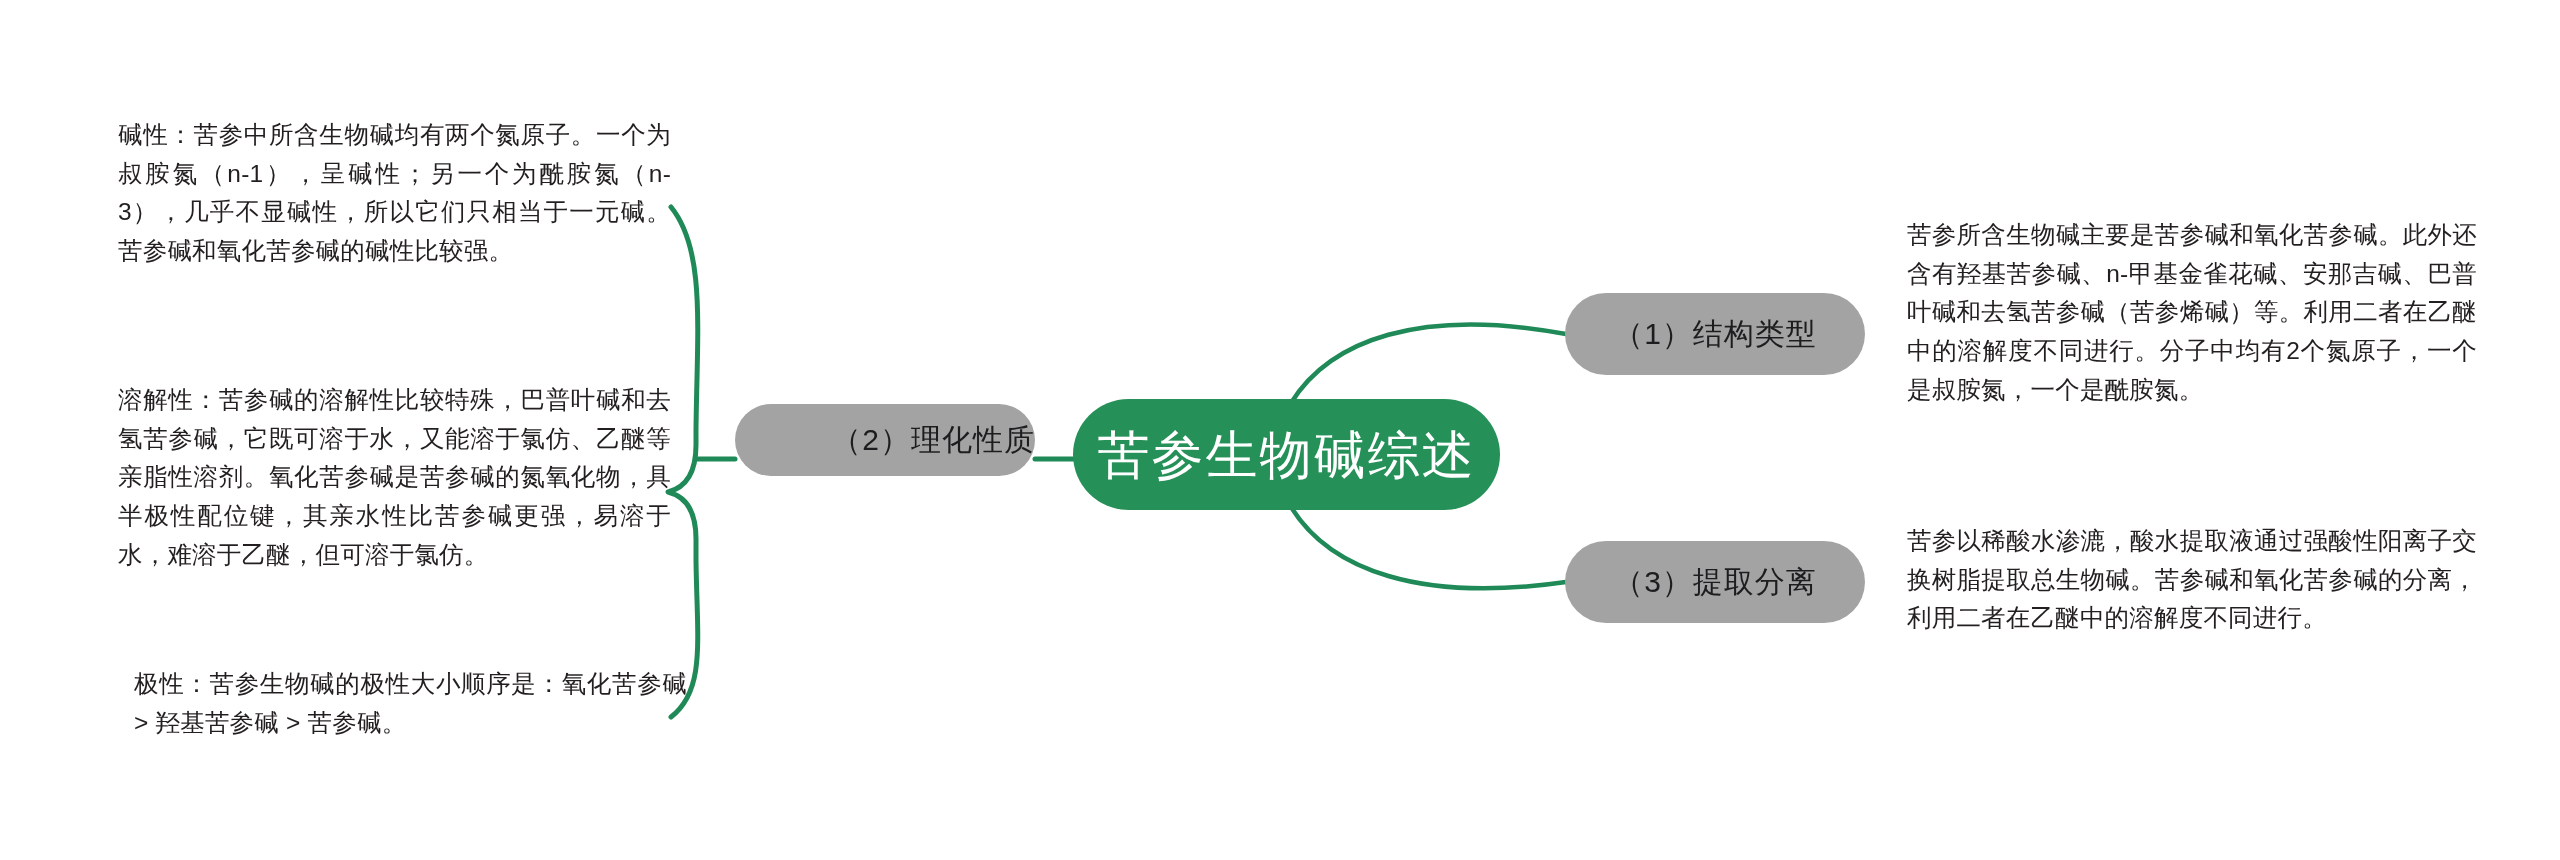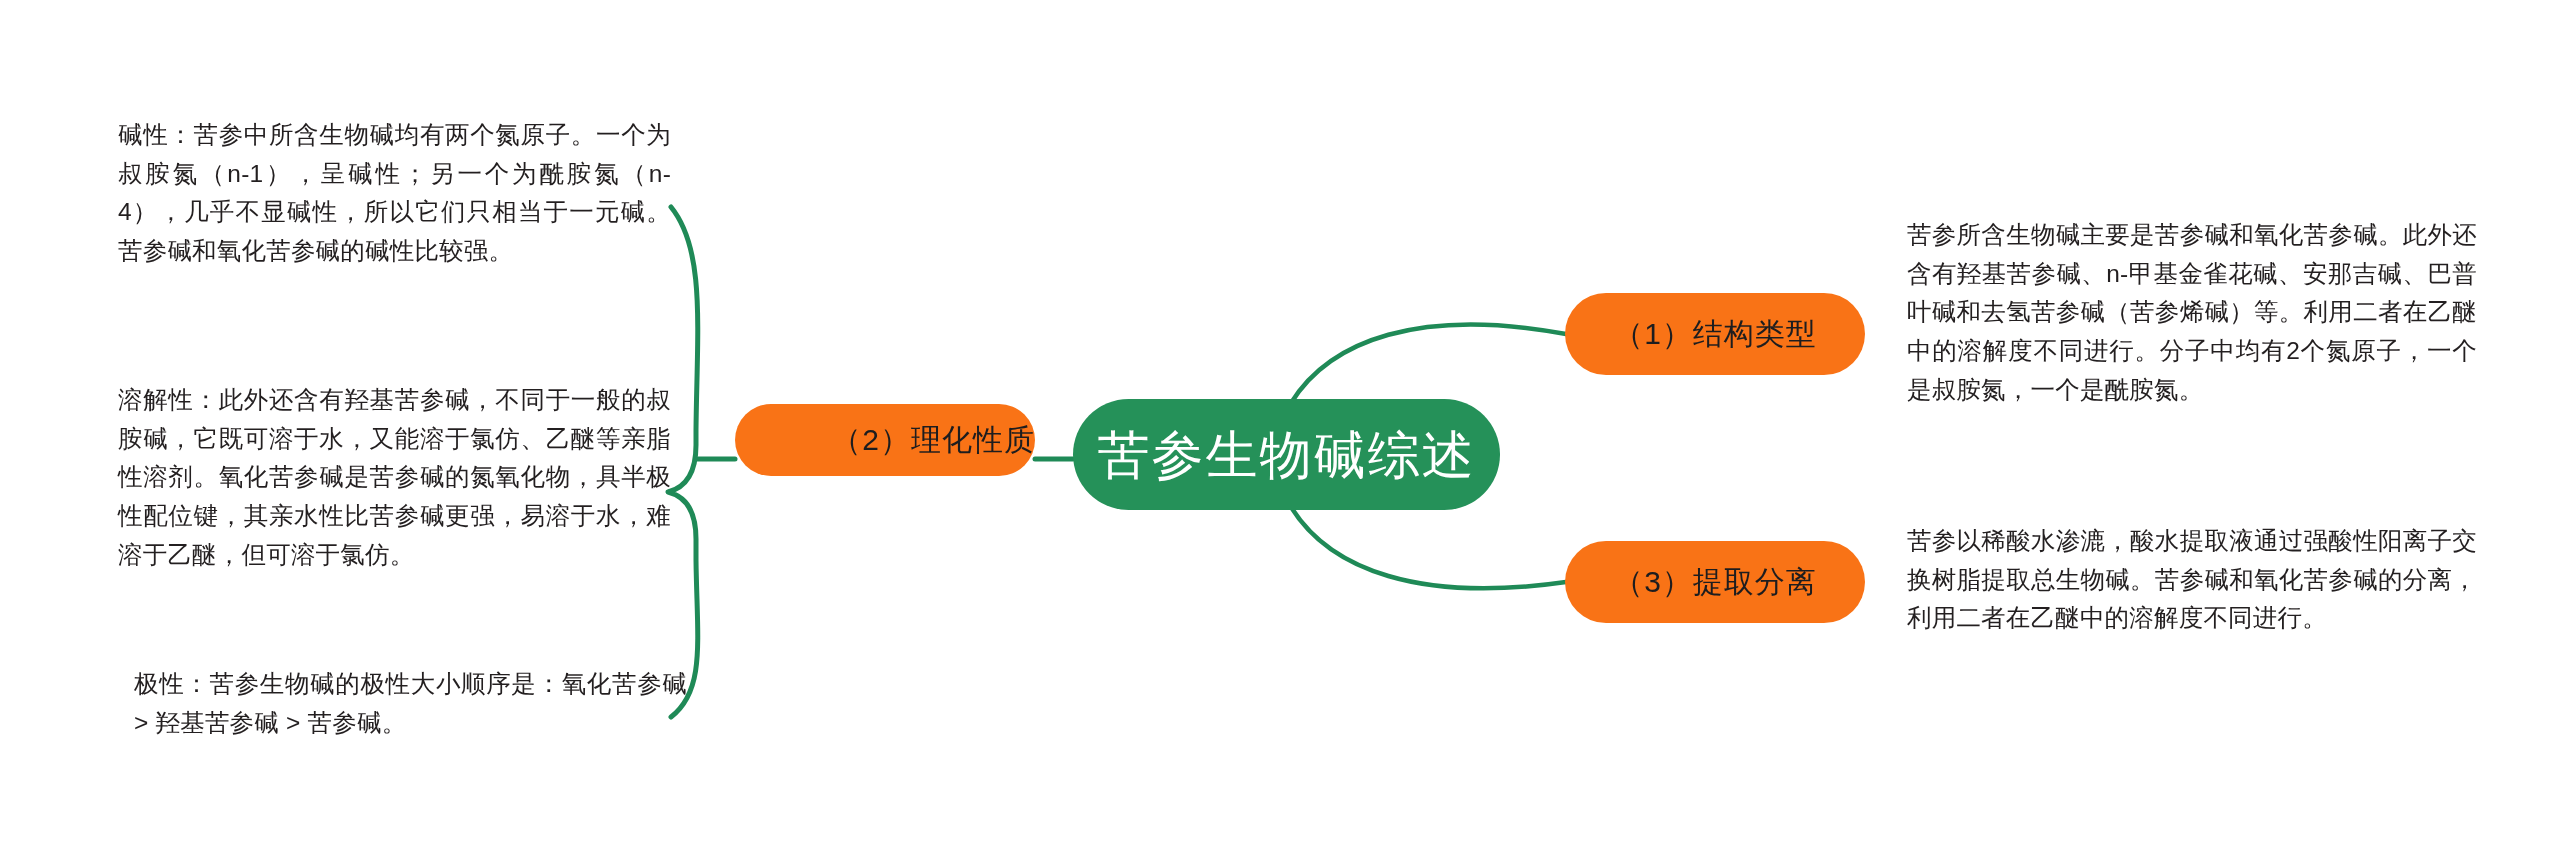--- a/index.html
+++ b/index.html
@@ -45,21 +45,21 @@
     font-size: 52px;
     letter-spacing: 2px;
     line-height: 1;
     white-space: nowrap;
     font-weight: 400;
   }
 
   
   .branch-node {
     position: absolute;
-    background: #f97316;
+    background: #a3a3a3;
     border-radius: 44px;
     display: flex;
     align-items: center;
     justify-content: center;
     box-sizing: border-box;
   }
   .branch-node .branch-label {
     color: #1d1d1f;
     font-size: 30px;
     letter-spacing: 1px;
@@ -136,23 +136,23 @@
   </div>
 
   <div id="node-extraction" class="branch-node">
     <span class="branch-label">（3）提取分离</span>
   </div>
 
   <div id="node-properties" class="branch-node">
     <span class="branch-label">（2）理化性质</span>
   </div>
 
-  <div id="leaf-basicity" class="leaf-text">碱性：苦参中所含生物碱均有两个氮原子。一个为叔胺氮（n-1），呈碱性；另一个为酰胺氮（n-4），几乎不显碱性，所以它们只相当于一元碱。苦参碱和氧化苦参碱的碱性比较强。</div>
+  <div id="leaf-basicity" class="leaf-text">碱性：苦参中所含生物碱均有两个氮原子。一个为叔胺氮（n-1），呈碱性；另一个为酰胺氮（n-3），几乎不显碱性，所以它们只相当于一元碱。苦参碱和氧化苦参碱的碱性比较强。</div>
 
-  <div id="leaf-solubility" class="leaf-text">溶解性：此外还含有羟基苦参碱，不同于一般的叔胺碱，它既可溶于水，又能溶于氯仿、乙醚等亲脂性溶剂。氧化苦参碱是苦参碱的氮氧化物，具半极性配位键，其亲水性比苦参碱更强，易溶于水，难溶于乙醚，但可溶于氯仿。</div>
+  <div id="leaf-solubility" class="leaf-text">溶解性：苦参碱的溶解性比较特殊，巴普叶碱和去氢苦参碱，它既可溶于水，又能溶于氯仿、乙醚等亲脂性溶剂。氧化苦参碱是苦参碱的氮氧化物，具半极性配位键，其亲水性比苦参碱更强，易溶于水，难溶于乙醚，但可溶于氯仿。</div>
 
   <div id="leaf-polarity" class="leaf-text">极性：苦参生物碱的极性大小顺序是：氧化苦参碱 &gt; 羟基苦参碱 &gt; 苦参碱。</div>
 
   <div id="leaf-composition" class="leaf-text">苦参所含生物碱主要是苦参碱和氧化苦参碱。此外还含有羟基苦参碱、n-甲基金雀花碱、安那吉碱、巴普叶碱和去氢苦参碱（苦参烯碱）等。利用二者在乙醚中的溶解度不同进行。分子中均有2个氮原子，一个是叔胺氮，一个是酰胺氮。</div>
 
   <div id="leaf-separation" class="leaf-text">苦参以稀酸水渗漉，酸水提取液通过强酸性阳离子交换树脂提取总生物碱。苦参碱和氧化苦参碱的分离，利用二者在乙醚中的溶解度不同进行。</div>
 
 </div>
 
 </body></html>

